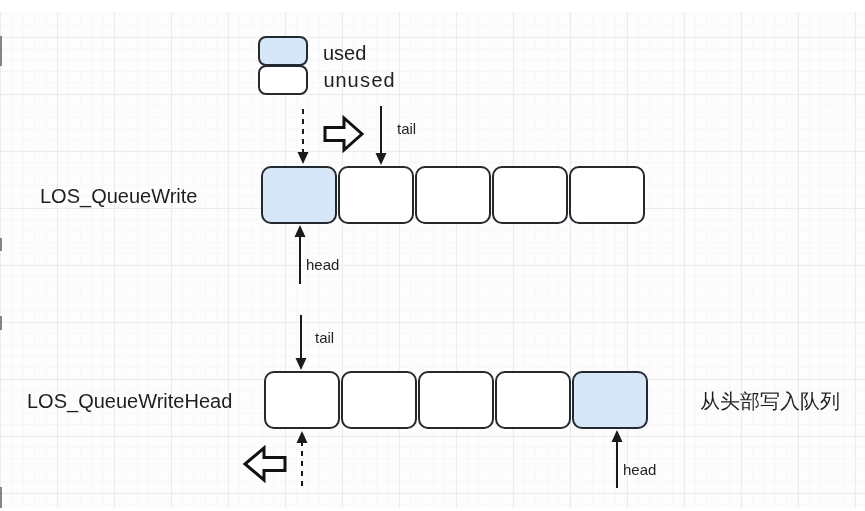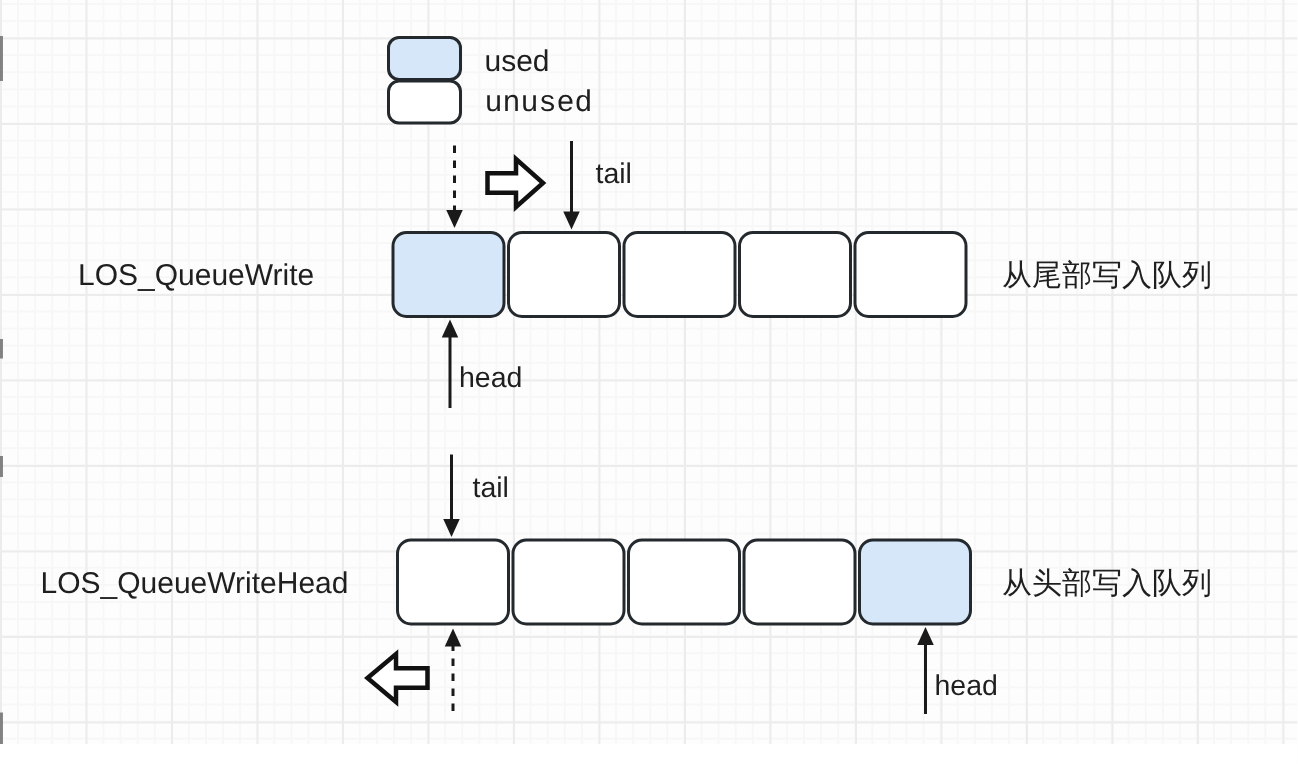--- a/index.html
+++ b/index.html
@@ -12,30 +12,31 @@
     width:865px;height:496px;
     overflow:hidden;
     background-color:#fdfdfd;
     background-image:
       linear-gradient(to right, #ececec 1px, transparent 1px),
       linear-gradient(to bottom, #ececec 1px, transparent 1px),
       linear-gradient(to right, #f7f7f7 1px, transparent 1px),
       linear-gradient(to bottom, #f7f7f7 1px, transparent 1px);
     background-size:57px 57px,57px 57px,11.4px 11.4px,11.4px 11.4px;
     background-position:0 25px,0 25px,0 2px,0 2px;
+    margin-top:12px;
   }
   .abs{position:absolute;}
   .label{
     font-size:20px;
     line-height:24px;
     white-space:nowrap;
     color:#1f1f1f;
   }
   .small-label{
-    font-size:19px;
+    font-size:15px;
     line-height:22px;
     white-space:nowrap;
     color:#1f1f1f;
   }
   .cell{
     width:76px;height:58px;
     box-sizing:border-box;
     border:2px solid #24292e;
     border-radius:10px;
     background:var(--unused-fill,#ffffff);
@@ -69,41 +70,40 @@
   <div class="edge-artifact" style="top:24px;height:30px;"></div>
   <div class="edge-artifact" style="top:226px;height:13px;"></div>
   <div class="edge-artifact" style="top:304px;height:14px;"></div>
   <div class="edge-artifact" style="top:475px;height:36px;"></div>
 
   <div class="abs legend-cell used" style="left:258px;top:24px;background:var(--used-fill);"></div>
   <div class="abs legend-cell" style="left:258px;top:53px;background:var(--unused-fill);"></div>
   <div class="abs label" style="left:323px;top:29px;">used</div>
   <div class="abs label" style="left:323px;top:58px;font-family:Liberation Mono, monospace;">unused</div>
 
-  <div class="abs label" style="left:52px;top:172px;text-align:center;">LOS_QueueWrite</div>
+  <div class="abs label" style="left:40px;top:172px;text-align:center;">LOS_QueueWrite</div>
   <div class="abs queue-row" style="left:261px;top:154px;">
     <div class="cell used"></div>
     <div class="cell unused"></div>
     <div class="cell unused"></div>
     <div class="cell unused"></div>
     <div class="cell unused"></div>
   </div>
-  <div class="abs label" style="left:668px;top:172px;">从尾部写入队列</div>
   <div class="abs small-label" style="left:397px;top:106px;">tail</div>
   <div class="abs small-label" style="left:306px;top:242px;">head</div>
 
   <div class="abs label" style="left:27px;top:377px;">LOS_QueueWriteHead</div>
   <div class="abs queue-row" style="left:264px;top:359px;">
     <div class="cell unused"></div>
     <div class="cell unused"></div>
     <div class="cell unused"></div>
     <div class="cell unused"></div>
     <div class="cell used"></div>
   </div>
-  <div class="abs label" style="left:668px;top:377px;">从头部写入队列</div>
+  <div class="abs label" style="left:700px;top:377px;">从头部写入队列</div>
   <div class="abs small-label" style="left:315px;top:315px;">tail</div>
   <div class="abs small-label" style="left:623px;top:447px;">head</div>
 
   <svg class="overlay" width="865" height="511" viewBox="0 0 865 511">
 
     <g>
       <line x1="303" y1="97" x2="303" y2="141" stroke="#1a1a1a" stroke-width="2" stroke-dasharray="5,5"></line>
       <polygon points="303,152 297.5,140 308.5,140" fill="#1a1a1a"></polygon>
     </g>
 

